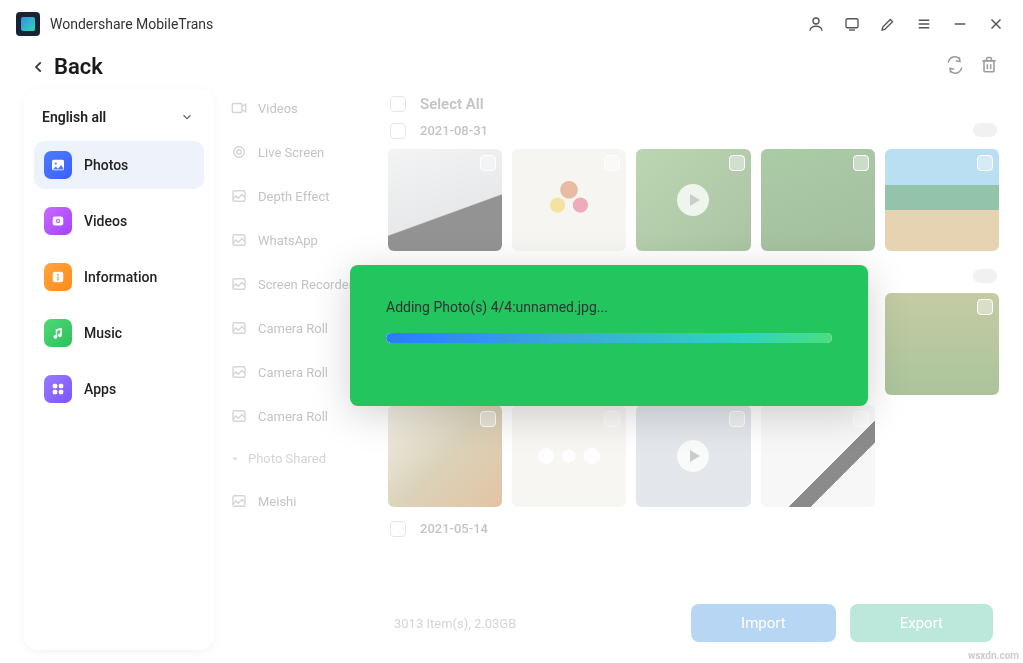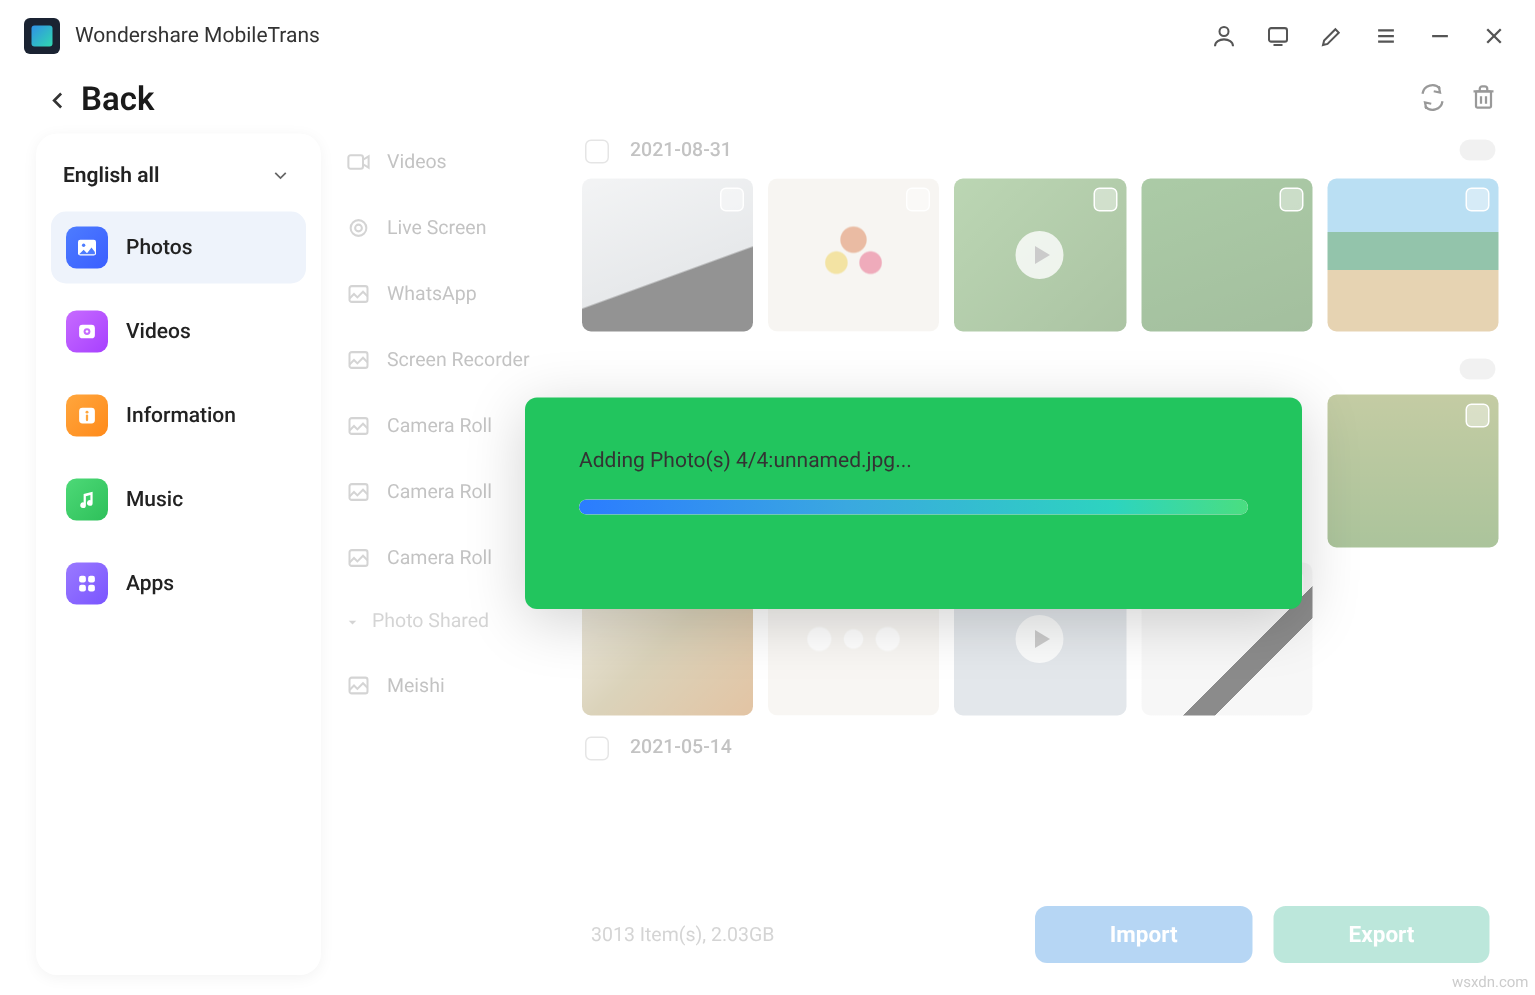--- a/index.html
+++ b/index.html
@@ -69,34 +69,34 @@
     .th5 { background: linear-gradient(to bottom, #78c0e8 0% 35%, #2a8a5a 35% 60%, #cfa868 60% 100%); }
     .th6 { background: linear-gradient(to bottom, #8a9a4a, #5a8a3a); }
     .th7 { background: linear-gradient(135deg, #e8e2d0, #b8a878, #c88a4a); }
     .th8 { background: radial-gradient(circle at 30% 50%, #fff 0% 8%, transparent 9%), radial-gradient(circle at 50% 50%, #fff 0% 8%, transparent 9%), radial-gradient(circle at 70% 50%, #fff 0% 8%, transparent 9%), #f2efe8; }
     .th9 { background: #c8d0d8; }
     .th10 { background: linear-gradient(135deg, #f0f0f0 0% 60%, #1a1a1a 60% 70%, #f0f0f0 70% 100%); }
     
     
     .footer { display: flex; align-items: center; padding: 6px 6px; gap: 14px; position: absolute; bottom: 2px; left: 4px; right: 4px; }
     .footer .stats { font-size: 13px; color: #aaa; }
-    .btn { padding: 10px 50px; border-radius: 8px; font-size: 15px; font-weight: 700; cursor: pointer; border: none; }
+    .btn { padding: 10px 50px; border-radius: 8px; font-size: 15px; font-weight: 400; cursor: pointer; border: none; }
     .btn-import { background: #6faeea; color: #fff; }
     .btn-export { background: #7cd0b8; color: #fff; }
     
     
     .modal { position: absolute; top: 265px; left: 350px; right: 155px; background: #22c55e; border-radius: 8px; box-shadow: 0 8px 40px rgba(0,0,0,0.18); padding: 34px 36px 39px 36px; z-index: 10; }
     .modal-text { font-size: 14px; color: #333; margin-bottom: 18px; }
     .progress { height: 10px; border-radius: 5px; background: #eaeaea; overflow: hidden; margin-bottom: 24px; }
     .progress-bar { height: 100%; width: 100%; background: linear-gradient(90deg, #2b7cff 0%, #3aa8e0 40%, #2dd4bf 80%, #4ade80 100%); border-radius: 5px; }
     .modal-btns { display: flex; justify-content: flex-end; }
     .btn-cancel { padding: 9px 32px; border: 1.5px solid #2b86ff; color: #2b86ff; background: #fff; border-radius: 8px; font-size: 14px; font-weight: 500; cursor: pointer; }
     
     
-    .wm { position: absolute; right: 4px; bottom: 2px; font-size: 10px; color: #ccc; }
+    .wm { position: absolute; right: 4px; bottom: 2px; font-size: 10px; color: #ccc; font-weight: bold; }
   </style>
 </head>
 <body>
 
 <div class="title-bar">
   <div class="app-logo">
       <div class="app-logo-inner"></div>
     </div>
   <div class="app-title">Wondershare MobileTrans</div>
   <div class="window-controls">
@@ -234,20 +234,27 @@
           <circle cx="12" cy="12" r="7"></circle>
           <circle cx="12" cy="12" r="3"></circle>
         </svg>
         <span>Live Screen</span>
       </div>
     <div class="cat-item">
         <svg viewBox="0 0 24 24" fill="none" stroke="currentColor" stroke-width="1.8">
           <rect x="4" y="5" width="16" height="14" rx="2"></rect>
           <path d="M4 16l4-4 3 3 5-5 4 4"></path>
         </svg>
+        <span>Depth Effect</span>
+      </div>
+    <div class="cat-item">
+        <svg viewBox="0 0 24 24" fill="none" stroke="currentColor" stroke-width="1.8">
+          <rect x="4" y="5" width="16" height="14" rx="2"></rect>
+          <path d="M4 16l4-4 3 3 5-5 4 4"></path>
+        </svg>
         <span>WhatsApp</span>
       </div>
     <div class="cat-item">
         <svg viewBox="0 0 24 24" fill="none" stroke="currentColor" stroke-width="1.8">
           <rect x="4" y="5" width="16" height="14" rx="2"></rect>
           <path d="M4 16l4-4 3 3 5-5 4 4"></path>
         </svg>
         <span>Screen Recorder</span>
       </div>
     <div class="cat-item">
@@ -280,20 +287,24 @@
     <div class="cat-item">
         <svg viewBox="0 0 24 24" fill="none" stroke="currentColor" stroke-width="1.8">
           <rect x="4" y="5" width="16" height="14" rx="2"></rect>
           <path d="M4 16l4-4 3 3 5-5 4 4"></path>
         </svg>
         <span>Meishi</span>
       </div>
   </div>
 
   <div class="content" style="position:relative;">
+    <div class="content-header">
+      <div class="chk"></div>
+      <span style="font-size:15px;color:#888;font-weight:600">Select All</span>
+    </div>
     <div class="date-row">
       <div class="chk"></div>
       <span class="date">2021-08-31</span>
       <div class="date-right">
           <div class="pill"></div>
         </div>
     </div>
     <div class="grid">
       <div class="thumb th1">
           <div class="chk-t"></div>

